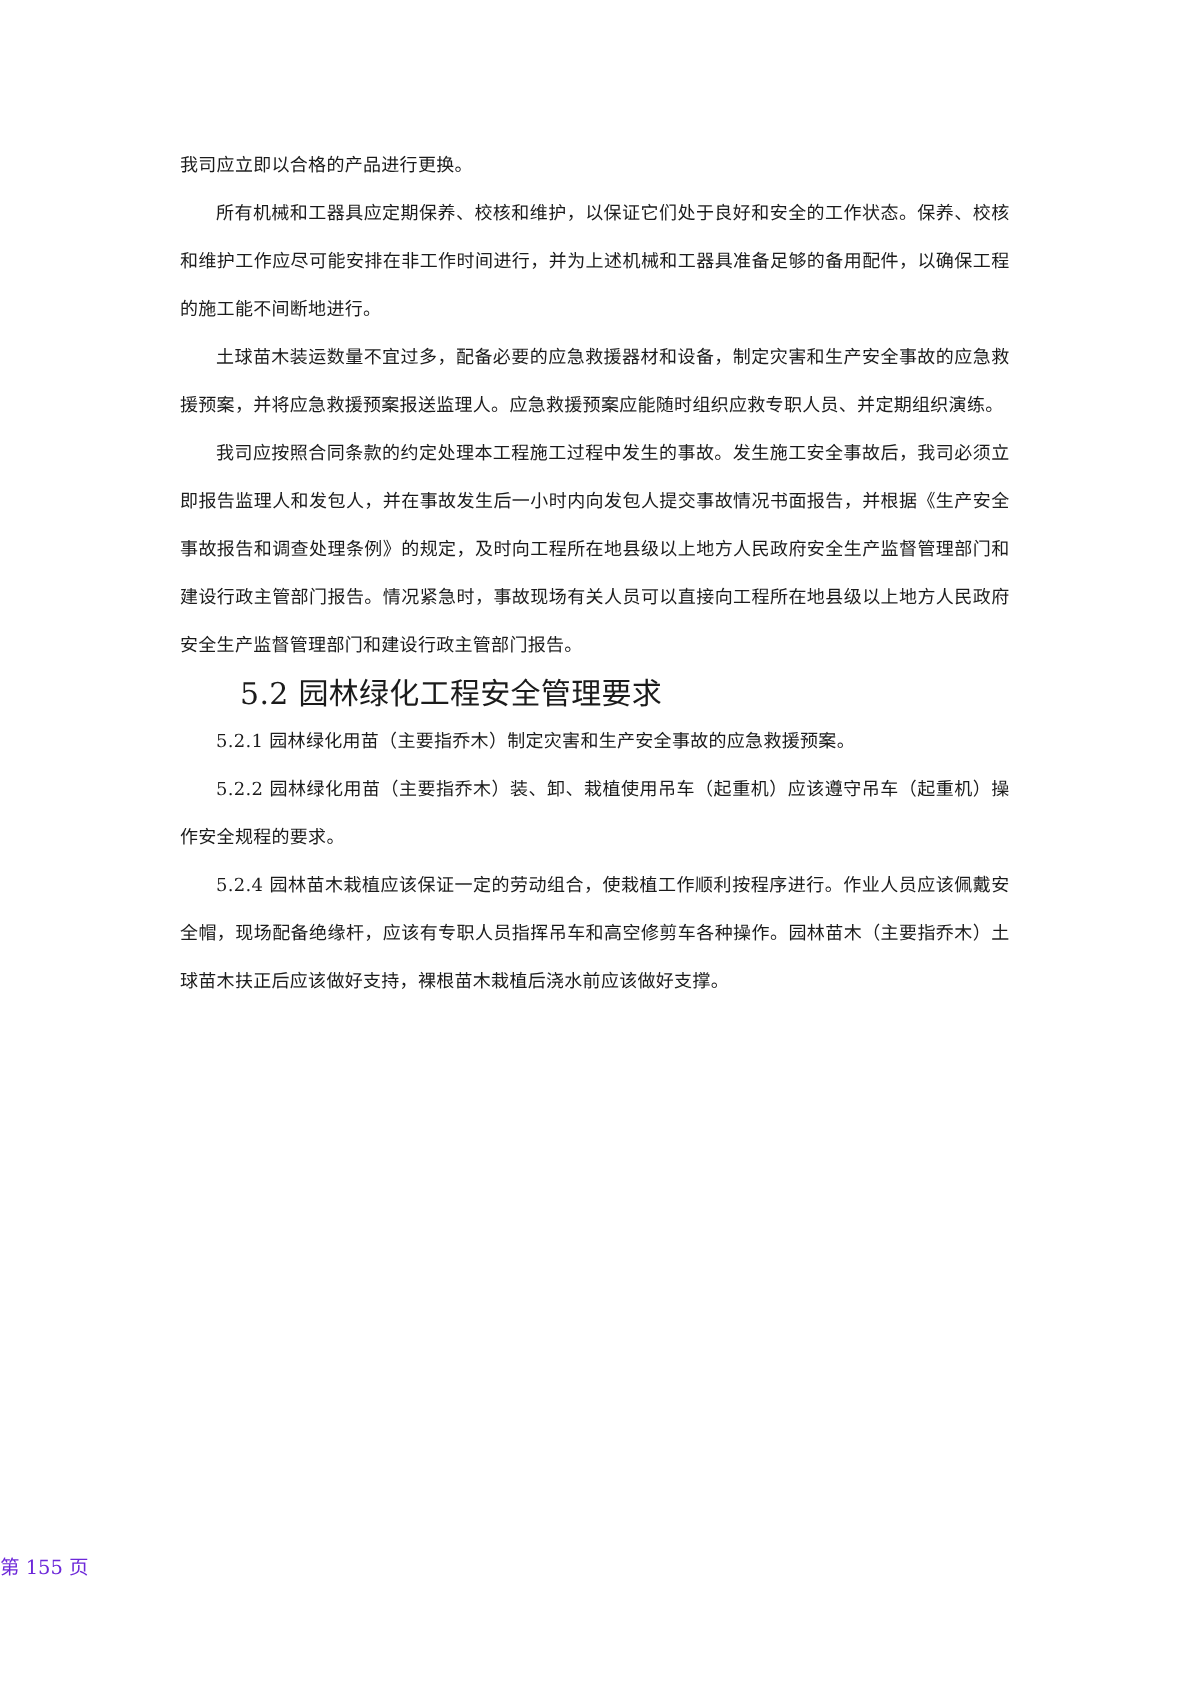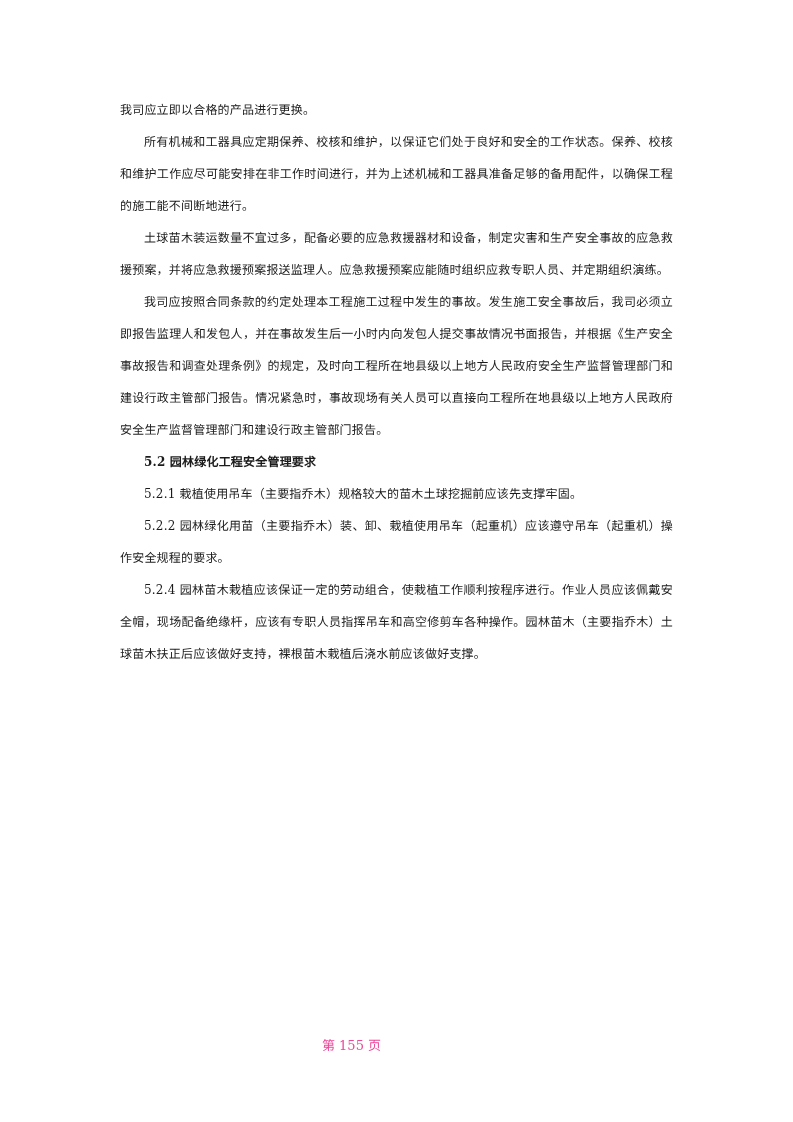--- a/index.html
+++ b/index.html
@@ -31,52 +31,52 @@
     color: #1b1b1b;
     text-align: justify;
     letter-spacing: 0.2px;
     word-break: break-all;
   }
   .indent {
     text-indent: 2em;
   }
   .heading {
     
-    font-size: 12px;
-    font-weight: bold;
+    font-size: 20px;
+    font-weight: normal;
   }
   .footer {
     position: absolute;
     left: 0;
     top: 1036px;
     width: 703px;
-    text-align: center;
+    text-align: left;
     font-size: 13px;
     line-height: 20px;
-    color: #ec4899;
+    color: #6d28d9;
   }
 </style>
 </head>
 <body>
 
 <div class="page">
 
   <main class="doc">
     <p class="para">我司应立即以合格的产品进行更换。</p>
 
     <p class="para indent">所有机械和工器具应定期保养、校核和维护，以保证它们处于良好和安全的工作状态。保养、校核和维护工作应尽可能安排在非工作时间进行，并为上述机械和工器具准备足够的备用配件，以确保工程的施工能不间断地进行。</p>
 
     <p class="para indent">土球苗木装运数量不宜过多，配备必要的应急救援器材和设备，制定灾害和生产安全事故的应急救援预案，并将应急救援预案报送监理人。应急救援预案应能随时组织应救专职人员、并定期组织演练。</p>
 
     <p class="para indent">我司应按照合同条款的约定处理本工程施工过程中发生的事故。发生施工安全事故后，我司必须立即报告监理人和发包人，并在事故发生后一小时内向发包人提交事故情况书面报告，并根据《生产安全事故报告和调查处理条例》的规定，及时向工程所在地县级以上地方人民政府安全生产监督管理部门和建设行政主管部门报告。情况紧急时，事故现场有关人员可以直接向工程所在地县级以上地方人民政府安全生产监督管理部门和建设行政主管部门报告。</p>
 
 
     <h2 class="para indent heading">5.2 园林绿化工程安全管理要求</h2>
 
-    <p class="para indent">5.2.1 栽植使用吊车（主要指乔木）规格较大的苗木土球挖掘前应该先支撑牢固。</p>
+    <p class="para indent">5.2.1 园林绿化用苗（主要指乔木）制定灾害和生产安全事故的应急救援预案。</p>
 
     <p class="para indent">5.2.2 园林绿化用苗（主要指乔木）装、卸、栽植使用吊车（起重机）应该遵守吊车（起重机）操作安全规程的要求。</p>
 
 
     <p class="para indent">5.2.4 园林苗木栽植应该保证一定的劳动组合，使栽植工作顺利按程序进行。作业人员应该佩戴安全帽，现场配备绝缘杆，应该有专职人员指挥吊车和高空修剪车各种操作。园林苗木（主要指乔木）土球苗木扶正后应该做好支持，裸根苗木栽植后浇水前应该做好支撑。</p>
   </main>
 
   <footer class="footer">
     <span>第 155 页</span>
   </footer>

